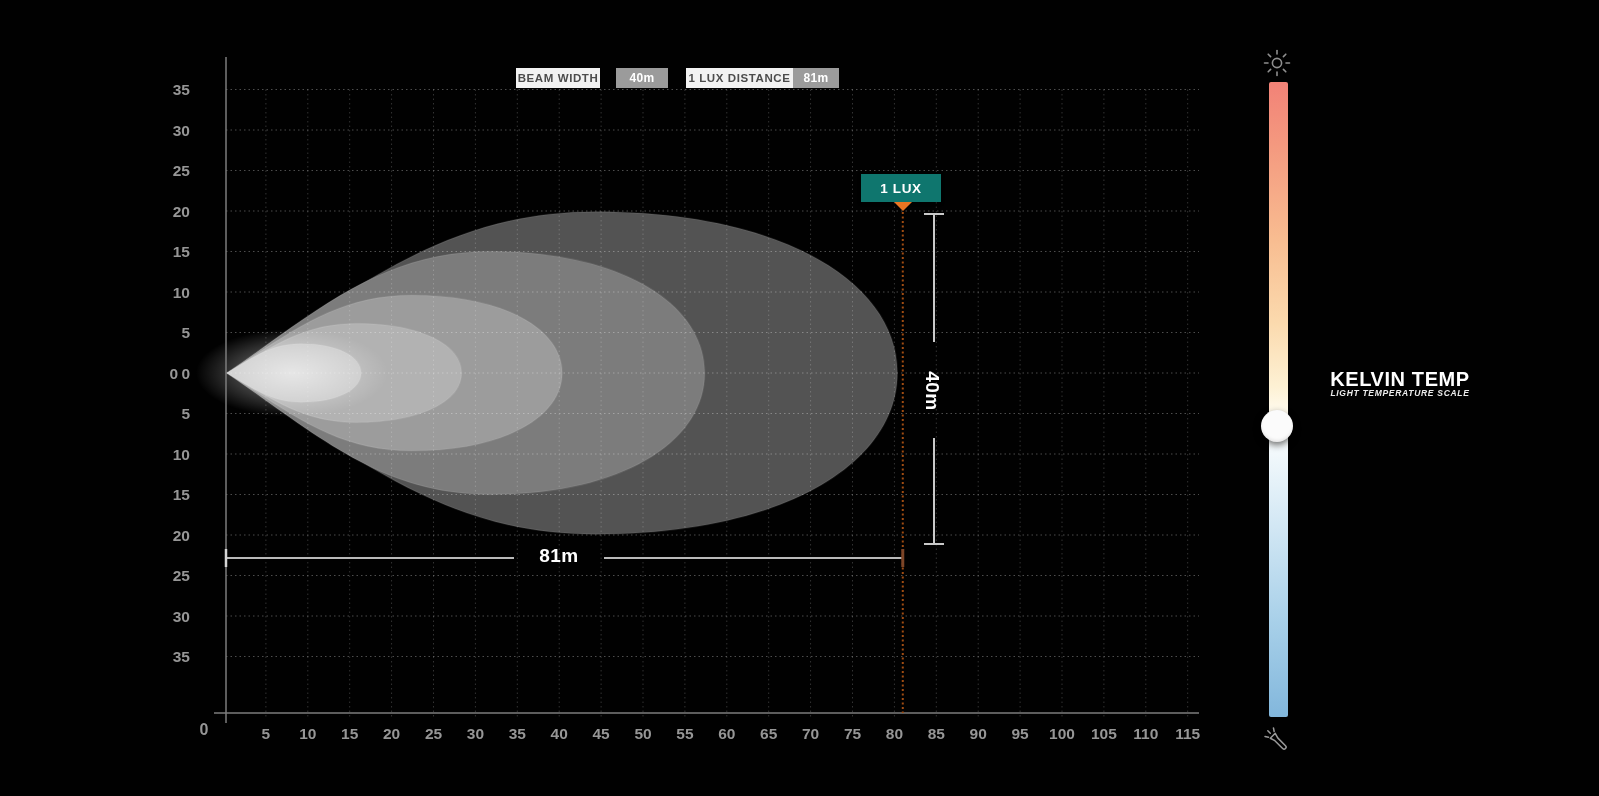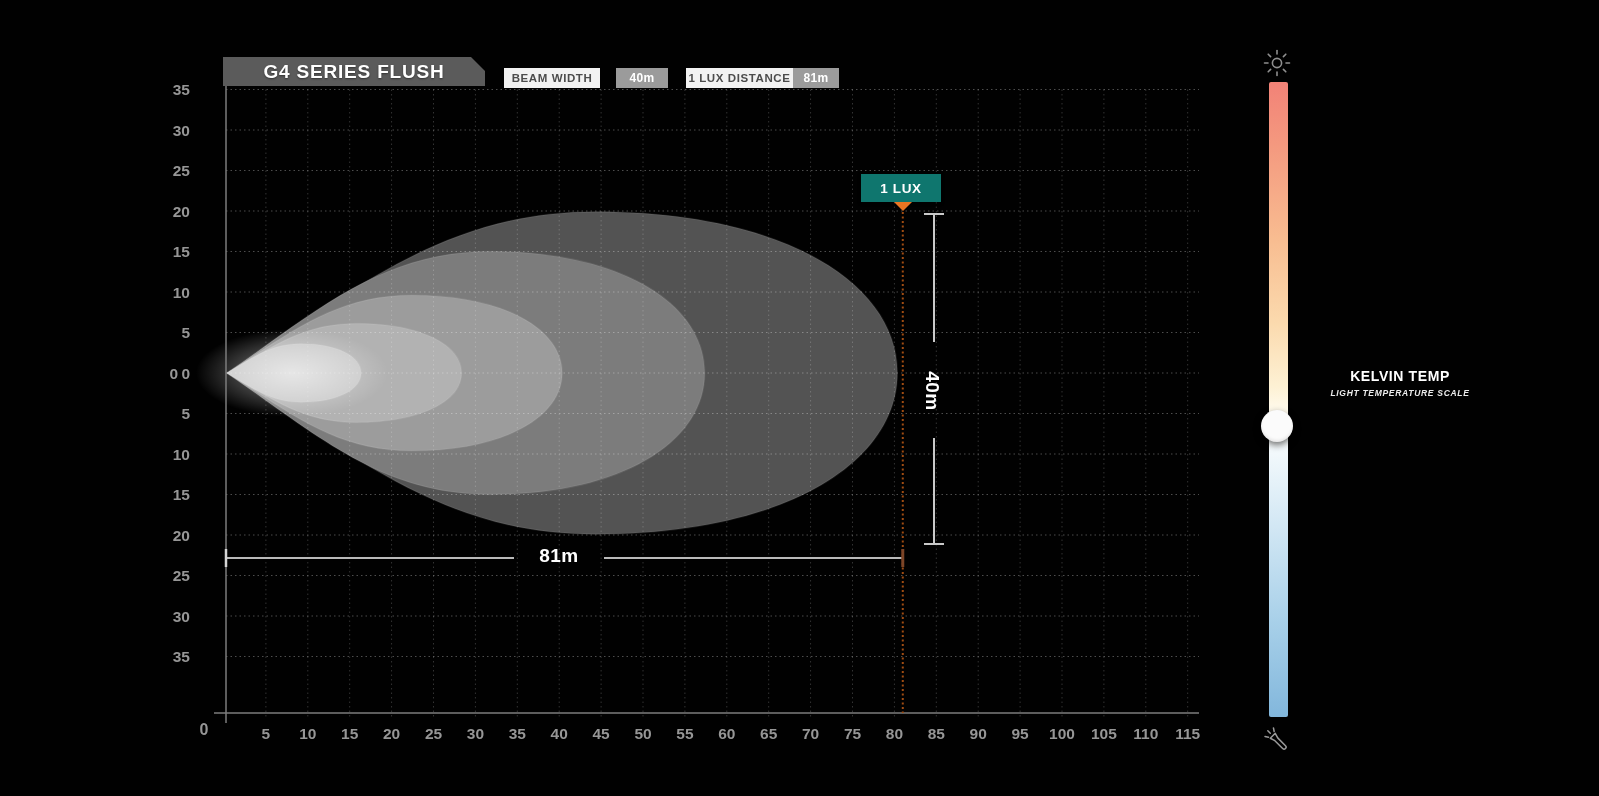--- a/index.html
+++ b/index.html
@@ -9,21 +9,21 @@
   
   .banner{position:absolute;left:223px;top:57px;width:262px;height:29px;background:#5b5b5b;
     clip-path:polygon(0 0,calc(100% - 14px) 0,100% 48%,100% 100%,0 100%);
     display:flex;align-items:center;justify-content:center;}
   .banner span{color:#fff;font-weight:bold;font-size:19px;letter-spacing:.8px;text-shadow:0 1px 2px rgba(0,0,0,.45);}
 
   
   .chip{position:absolute;top:68px;height:20px;display:flex;align-items:center;justify-content:center;}
   .chip.white{background:#f2f2f2;color:#4c4c4c;font-weight:bold;font-size:11.5px;letter-spacing:.6px;}
   .chip.gray{background:#9b9b9b;color:#fff;font-weight:bold;font-size:12px;letter-spacing:.4px;}
-  .chip.bw-label{left:504px;width:96px;}
+  .chip.bw-label{left:516px;width:84px;}
   .chip.bw-value{left:616px;width:52px;}
   .chip.lux-label{left:686px;width:107px;}
   .chip.lux-value{left:793px;width:46px;}
 
   
   .lux-badge{position:absolute;left:861px;top:174px;width:80px;height:28px;background:#0f766e;
     display:flex;align-items:center;justify-content:center;box-shadow:0 1px 3px rgba(0,0,0,.5);}
   .lux-badge span{color:#fff;font-weight:bold;font-size:13.5px;letter-spacing:.6px;}
   .lux-pointer{position:absolute;left:33px;top:28px;width:0;height:0;
     border-left:9px solid transparent;border-right:9px solid transparent;border-top:9px solid #e97522;}
@@ -32,21 +32,21 @@
   .dist-label{position:absolute;left:509px;top:545px;width:100px;text-align:center;
     color:#fff;font-weight:bold;font-size:19px;letter-spacing:.5px;}
   .width-label{position:absolute;left:901px;top:380px;width:62px;height:22px;text-align:center;
     color:#fff;font-weight:bold;font-size:19px;letter-spacing:.5px;transform:rotate(90deg);}
 
   
   .kelvin-bar{position:absolute;left:1269px;top:82px;width:19px;height:635px;border-radius:2px;}
   .kelvin-knob{position:absolute;left:1261px;top:410px;width:32px;height:32px;border-radius:50%;
     background:#fbfbfb;box-shadow:0 3px 7px rgba(0,0,0,.55), inset 0 -2px 3px rgba(0,0,0,.08);}
   .kelvin-title{position:absolute;left:1300px;top:368px;width:200px;text-align:center;
-    color:#fff;font-weight:bold;font-size:14px;letter-spacing:.6px;}
+    color:#fff;font-weight:bold;font-size:20px;letter-spacing:.6px;}
   .kelvin-subtitle{position:absolute;left:1300px;top:388px;width:200px;text-align:center;
     color:#ececec;font-weight:bold;font-size:8.5px;letter-spacing:.7px;font-style:italic;}
   .icon{position:absolute;}
   svg.plot{position:absolute;left:0;top:0;}
 </style>
 </head>
 <body>
 
 <div class="stage">
 
@@ -167,23 +167,20 @@
       <line x1="934" y1="214" x2="934" y2="342" stroke="#c9c9c9" stroke-width="2"></line>
       <line x1="934" y1="438" x2="934" y2="544" stroke="#c9c9c9" stroke-width="2"></line>
       <line x1="924" y1="214" x2="944" y2="214" stroke="#c9c9c9" stroke-width="2"></line>
       <line x1="924" y1="544" x2="944" y2="544" stroke="#c9c9c9" stroke-width="2"></line>
       <line x1="226" y1="558" x2="514" y2="558" stroke="#b9b9b9" stroke-width="2"></line>
       <line x1="604" y1="558" x2="902.7800000000001" y2="558" stroke="#b9b9b9" stroke-width="2"></line>
       <line x1="226" y1="549" x2="226" y2="567" stroke="#d5d5d5" stroke-width="2.5"></line>
       <line x1="902.7800000000001" y1="549" x2="902.7800000000001" y2="567" stroke="#7d4527" stroke-width="3"></line>
     </svg>
 
-  <div class="banner">
-    <span>G4 SERIES FLUSH</span>
-  </div>
 
   <div class="chip white bw-label">
     <span>BEAM WIDTH</span>
   </div>
   <div class="chip gray bw-value">
     <span>40m</span>
   </div>
   <div class="chip white lux-label">
     <span>1 LUX DISTANCE</span>
   </div>

